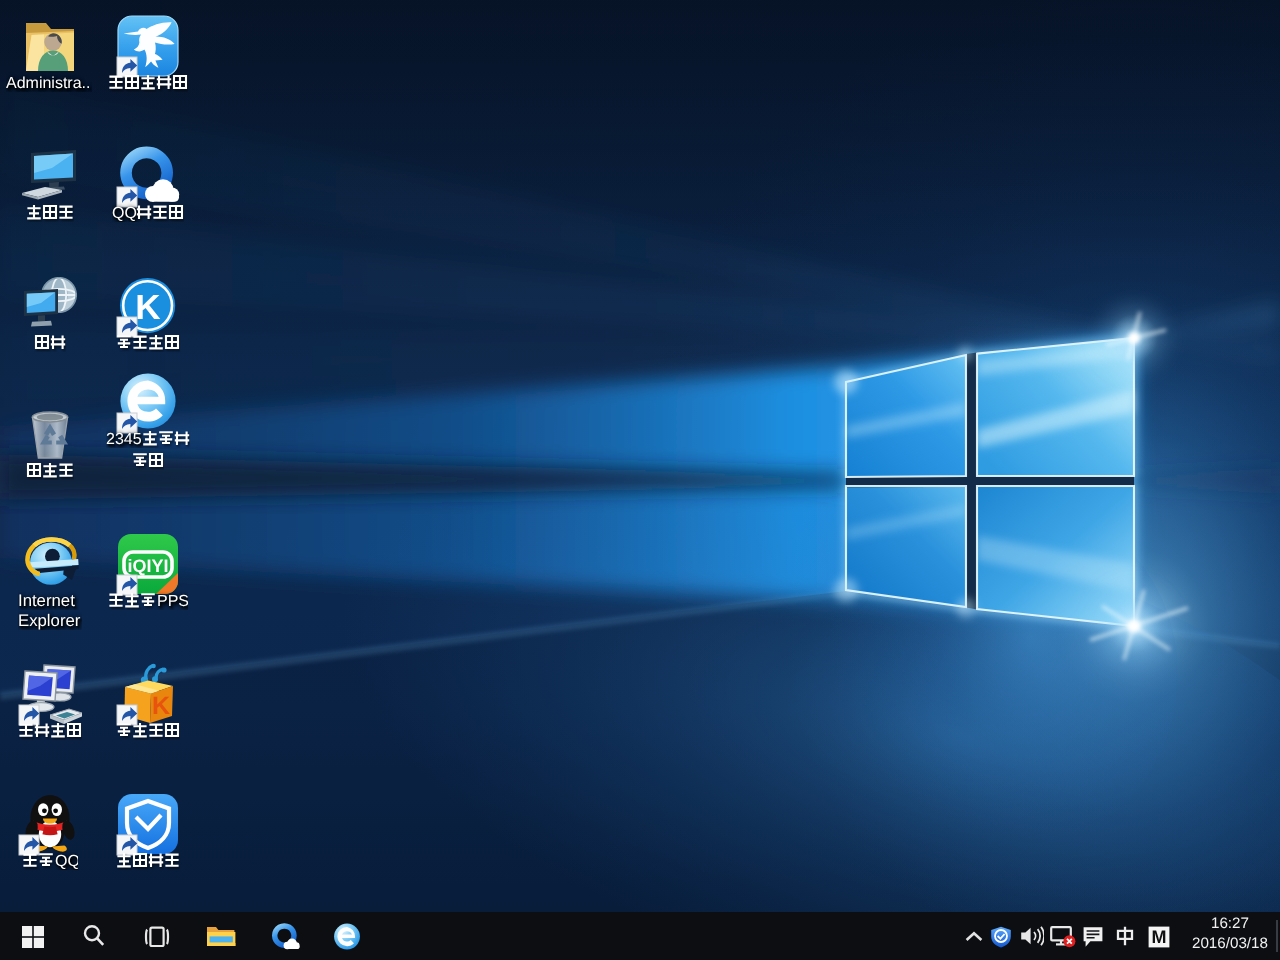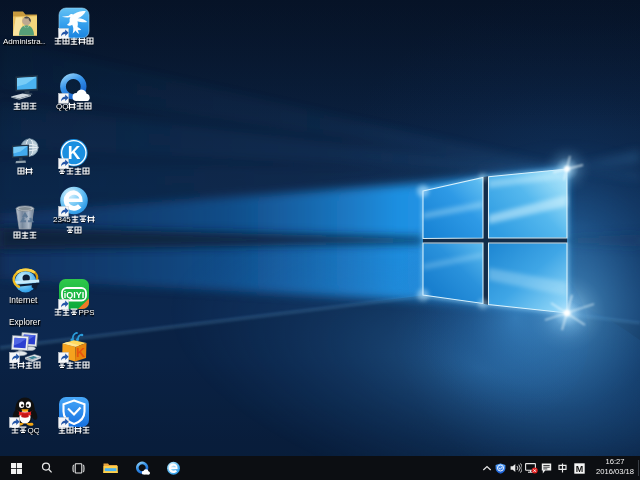--- a/index.html
+++ b/index.html
@@ -489,33 +489,33 @@
       <div>
         <svg width="31" height="10" viewBox="0 0 31 10">
           <g opacity="0.55" transform="translate(0.7,0.9)" style="filter:url(#lblsh)">
             <text x="0" y="8.2" font-size="8.4" fill="#000">Internet</text>
           </g>
           <g>
             <text x="0" y="8.2" font-size="8.4" fill="#fff">Internet</text>
           </g>
         </svg>
       </div>
-      <div style="margin-top:12px">
+      <div style="margin-top:0">
         <svg width="32" height="10" viewBox="0 0 32 10">
           <g opacity="0.55" transform="translate(0.7,0.9)" style="filter:url(#lblsh)">
             <text x="0" y="8.2" font-size="8.4" fill="#000">Explorer</text>
           </g>
           <g>
             <text x="0" y="8.2" font-size="8.4" fill="#fff">Explorer</text>
           </g>
         </svg>
       </div>
     </div>
   </div>
-<div class="cell" style="left:41.5px;top:278px">
+<div class="cell" style="left:41.5px;top:266px">
     <div style="width:32px;height:32px"><svg width="32" height="32" viewBox="0 0 32 32">
 <defs>
           <linearGradient id="iqG" x1="0" y1="0" x2="0" y2="1">
 <stop offset="0" stop-color="#2fc94a"></stop>
             <stop offset="1" stop-color="#0aa83c"></stop>
           </linearGradient>
         </defs>
 <rect x="1" y="1" width="30" height="30" rx="6.5" fill="url(#iqG)"></rect>
 <path d="M31,20.5 v4 a6.5,6.5 0 0 1 -6.5,6.5 h-4.5 z" fill="#f07828"></path>
 <rect x="4" y="10" width="24" height="12.5" rx="4.5" fill="none" stroke="#fefefe" stroke-width="1.8"></rect>

